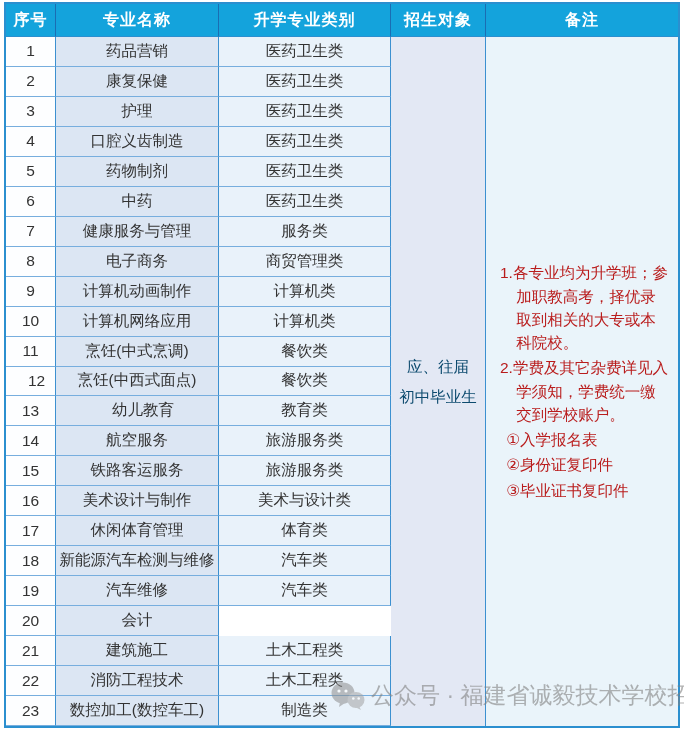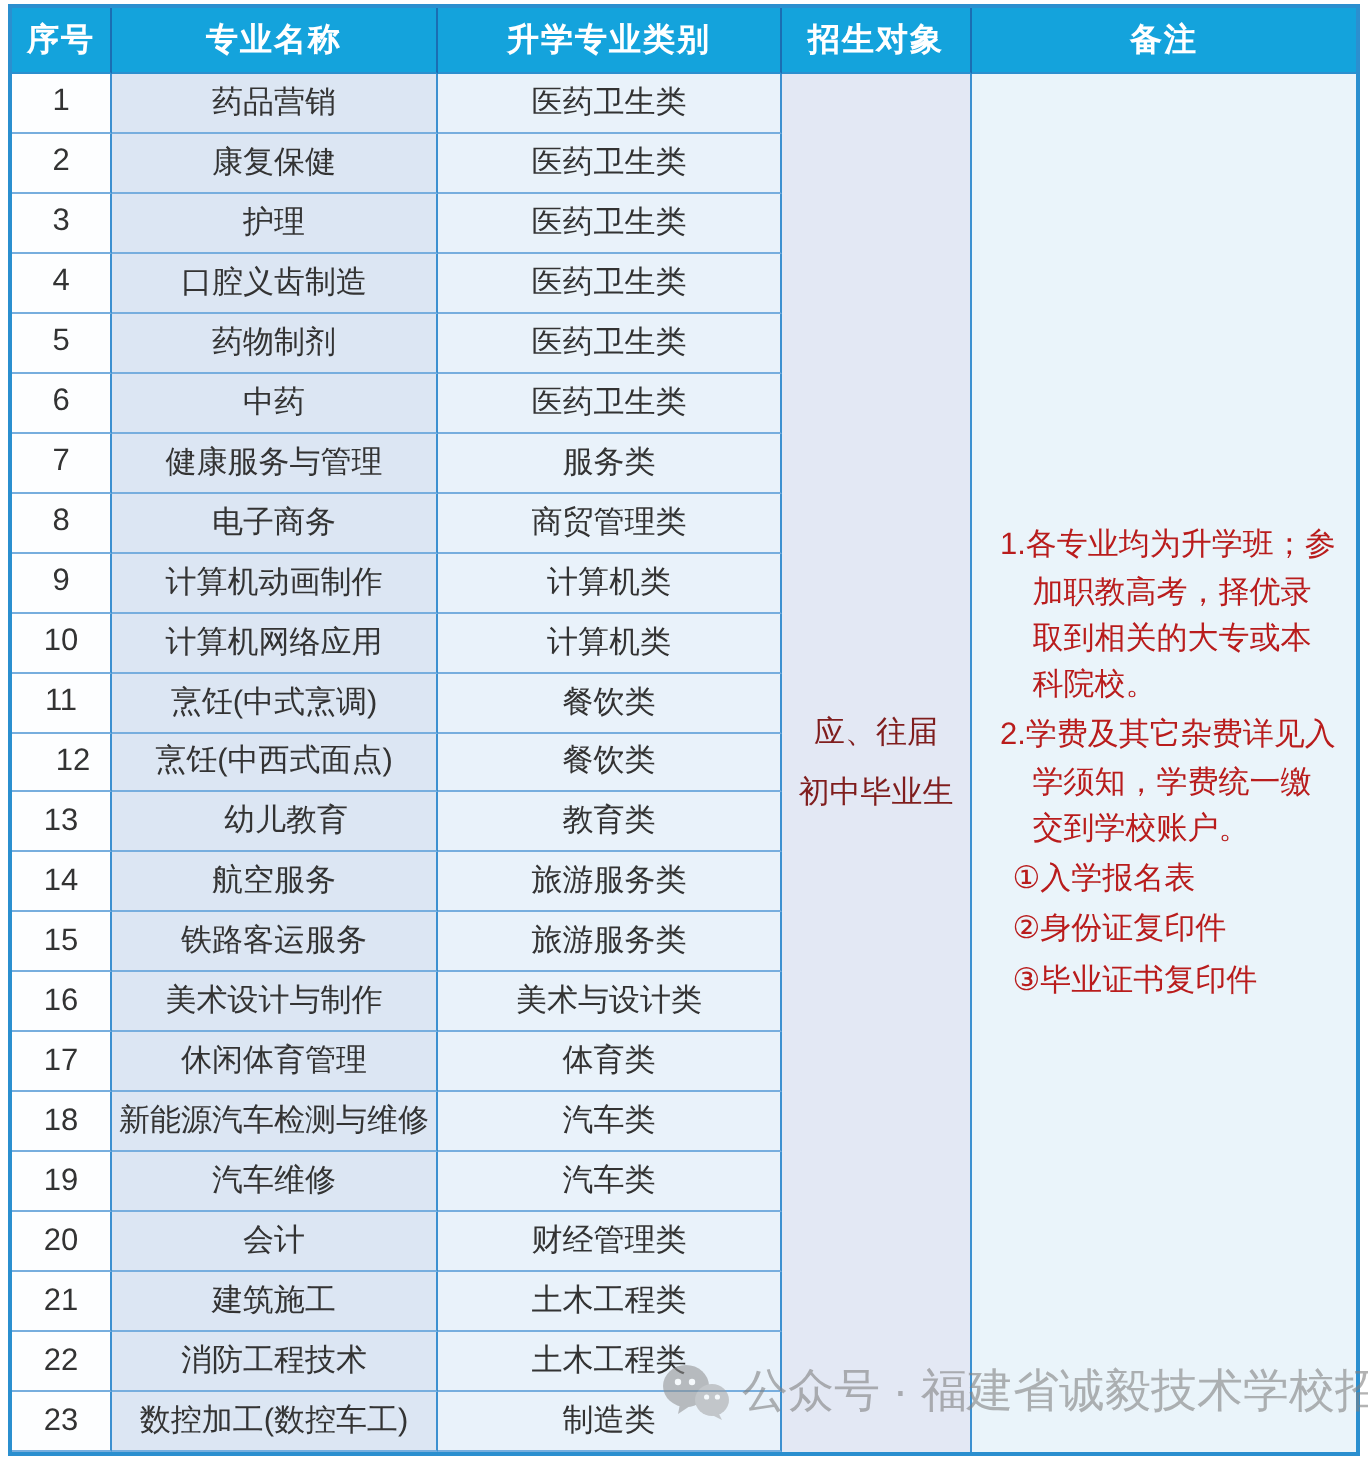--- a/index.html
+++ b/index.html
@@ -43,21 +43,21 @@
   }
   .c-no{background:#fdfeff;}
   .c-major{background:#dce6f3;}
   .c-cat{background:#e9f2fa;}
   .merged-target{
     grid-column:4;
     grid-row:2 / span 23;
     background:#e3e8f4;
     border-right:1px solid #3c90d0;
     display:flex;flex-direction:column;align-items:center;justify-content:center;
-    font-size:15.5px;color:#7f1d1d;line-height:1.9;
+    font-size:15.5px;color:#0c4a6e;line-height:1.9;
   }
   .merged-remarks{
     grid-column:5;
     grid-row:2 / span 23;
     background:#eaf4fa;
     display:flex;flex-direction:column;justify-content:center;
     padding:0 10px 0 14px;
     box-sizing:border-box;
     font-size:15.5px;color:#b91c1c;line-height:1.5;
   }
@@ -158,21 +158,20 @@
     <div class="cell c-major" style="grid-area: 18 / 2;">休闲体育管理</div>
     <div class="cell c-cat" style="grid-area: 18 / 3;">体育类</div>
     <div class="cell c-no" style="grid-area: 19 / 1;">18</div>
     <div class="cell c-major" style="grid-area: 19 / 2;">新能源汽车检测与维修</div>
     <div class="cell c-cat" style="grid-area: 19 / 3;">汽车类</div>
     <div class="cell c-no" style="grid-area: 20 / 1;">19</div>
     <div class="cell c-major" style="grid-area: 20 / 2;">汽车维修</div>
     <div class="cell c-cat" style="grid-area: 20 / 3;">汽车类</div>
     <div class="cell c-no" style="grid-area: 21 / 1;">20</div>
     <div class="cell c-major" style="grid-area: 21 / 2;">会计</div>
-    <div class="cell c-cat" style="grid-area: 21 / 3;">财经管理类</div>
     <div class="cell c-no" style="grid-area: 22 / 1;">21</div>
     <div class="cell c-major" style="grid-area: 22 / 2;">建筑施工</div>
     <div class="cell c-cat" style="grid-area: 22 / 3;">土木工程类</div>
     <div class="cell c-no" style="grid-area: 23 / 1;">22</div>
     <div class="cell c-major" style="grid-area: 23 / 2; font-family: Liberation Mono, monospace;">消防工程技术</div>
     <div class="cell c-cat" style="grid-area: 23 / 3;">土木工程类</div>
     <div class="cell c-no" style="grid-area: 24 / 1;">23</div>
     <div class="cell c-major" style="grid-area: 24 / 2;">数控加工(数控车工)</div>
     <div class="cell c-cat" style="grid-area: 24 / 3;">制造类</div>
   </div>

